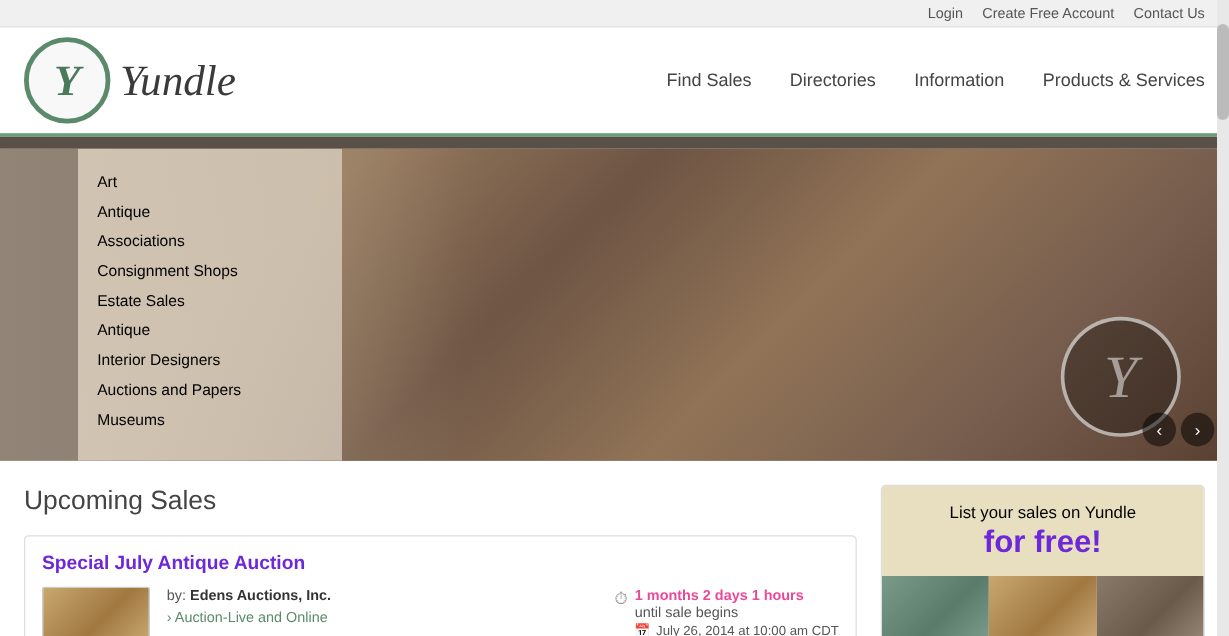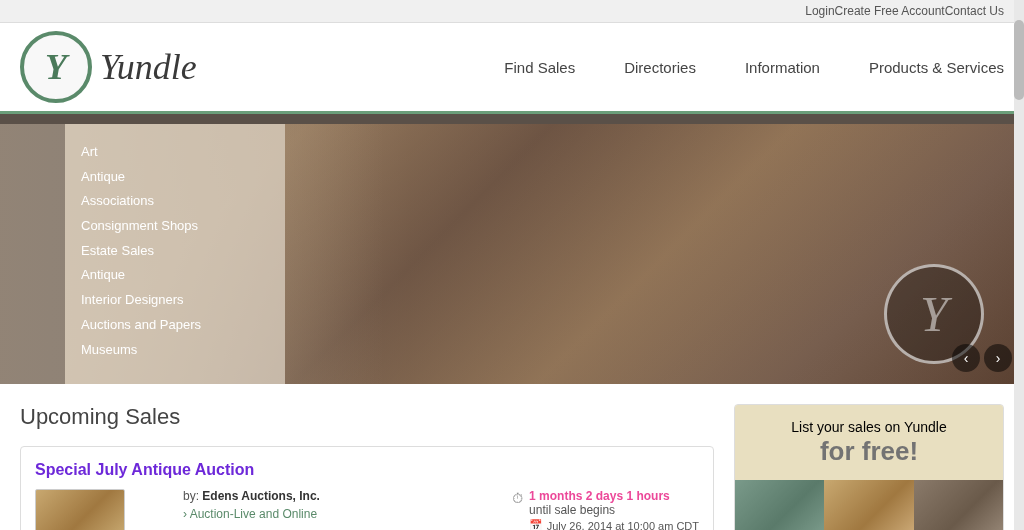--- a/index.html
+++ b/index.html
@@ -6,20 +6,21 @@
     body { font-family: Arial, sans-serif; font-size: 13px; background: #f5f5f5; width: 1024px; overflow-x: hidden; }
 
     
     .top-bar {
       background: #f0f0f0;
       border-bottom: 1px solid #ddd;
       padding: 4px 20px;
       display: flex;
       justify-content: flex-end;
       align-items: center;
+      gap: 16px;
       font-size: 12px;
       color: #555;
     }
     .top-bar a { color: #555; text-decoration: none; cursor: pointer; }
 
     
     .header {
       background: white;
       padding: 8px 20px;
       display: flex;
@@ -54,21 +55,21 @@
       font-size: 36px;
       font-family: 'Times New Roman', serif;
       color: #4a4a4a;
       font-style: italic;
     }
     .logo-text span { color: #3a3a3a; }
 
     
     .main-nav {
       display: flex;
-      gap: 49px;
+      gap: 32px;
       align-items: center;
     }
     .main-nav a {
       color: #444;
       text-decoration: none;
       font-size: 15px;
       font-weight: 500;
       cursor: pointer;
     }
 
@@ -149,21 +150,21 @@
       position: absolute;
       top: 0;
       left: 65px;
       width: 220px;
       height: 100%;
       background: rgba(220, 210, 195, 0.75);
       padding: 16px 16px;
     }
     .hero-sidebar a {
       display: block;
-      color: #ffffff;
+      color: #000000;
       text-decoration: none;
       font-size: 13px;
       line-height: 1.9;
       cursor: pointer;
     }
 
     
     .content {
       background: white;
       padding: 20px 20px;
@@ -201,21 +202,21 @@
       align-items: flex-start;
     }
     .sale-thumb {
       width: 90px;
       height: 65px;
       background: linear-gradient(135deg, #c8a870, #a07840, #d4b880);
       border: 1px solid #ccc;
       flex-shrink: 0;
       border-radius: 2px;
     }
-    .sale-info { flex: 1; margin-left: 44px; }
+    .sale-info { flex: 1; }
     .sale-by { color: #555; font-size: 12px; margin-bottom: 4px; }
     .sale-by strong { color: #333; }
     .sale-type { color: #555; font-size: 12px; margin-bottom: 6px; }
     .sale-type span { color: #5a8a6a; }
     .sale-countdown-area { display: flex; align-items: flex-start; gap: 6px; }
     .clock-icon { color: #888; font-size: 14px; margin-top: 1px; }
     .sale-countdown { font-size: 12px; color: #555; }
     .sale-countdown strong { display: block; color: #ec4899; }
     .sale-date { font-size: 11px; color: #555; margin-top: 2px; display: flex; align-items: center; gap: 4px; }
 
@@ -239,21 +240,21 @@
       font-size: 14px;
       color: #000000;
       margin-bottom: 2px;
     }
     .ad-top-big {
       font-size: 26px;
       color: #4a4a4a;
       font-weight: bold;
       line-height: 1.1;
     }
-    .ad-top-free { color: #737373; }
+    .ad-top-free { color: #6d28d9; }
     .ad-images {
       display: flex;
       height: 80px;
     }
     .ad-img-1 {
       flex: 1;
       background: linear-gradient(135deg, #7a9a8a, #5a7a6a, #8aaa9a);
     }
     .ad-img-2 {
       flex: 1;

